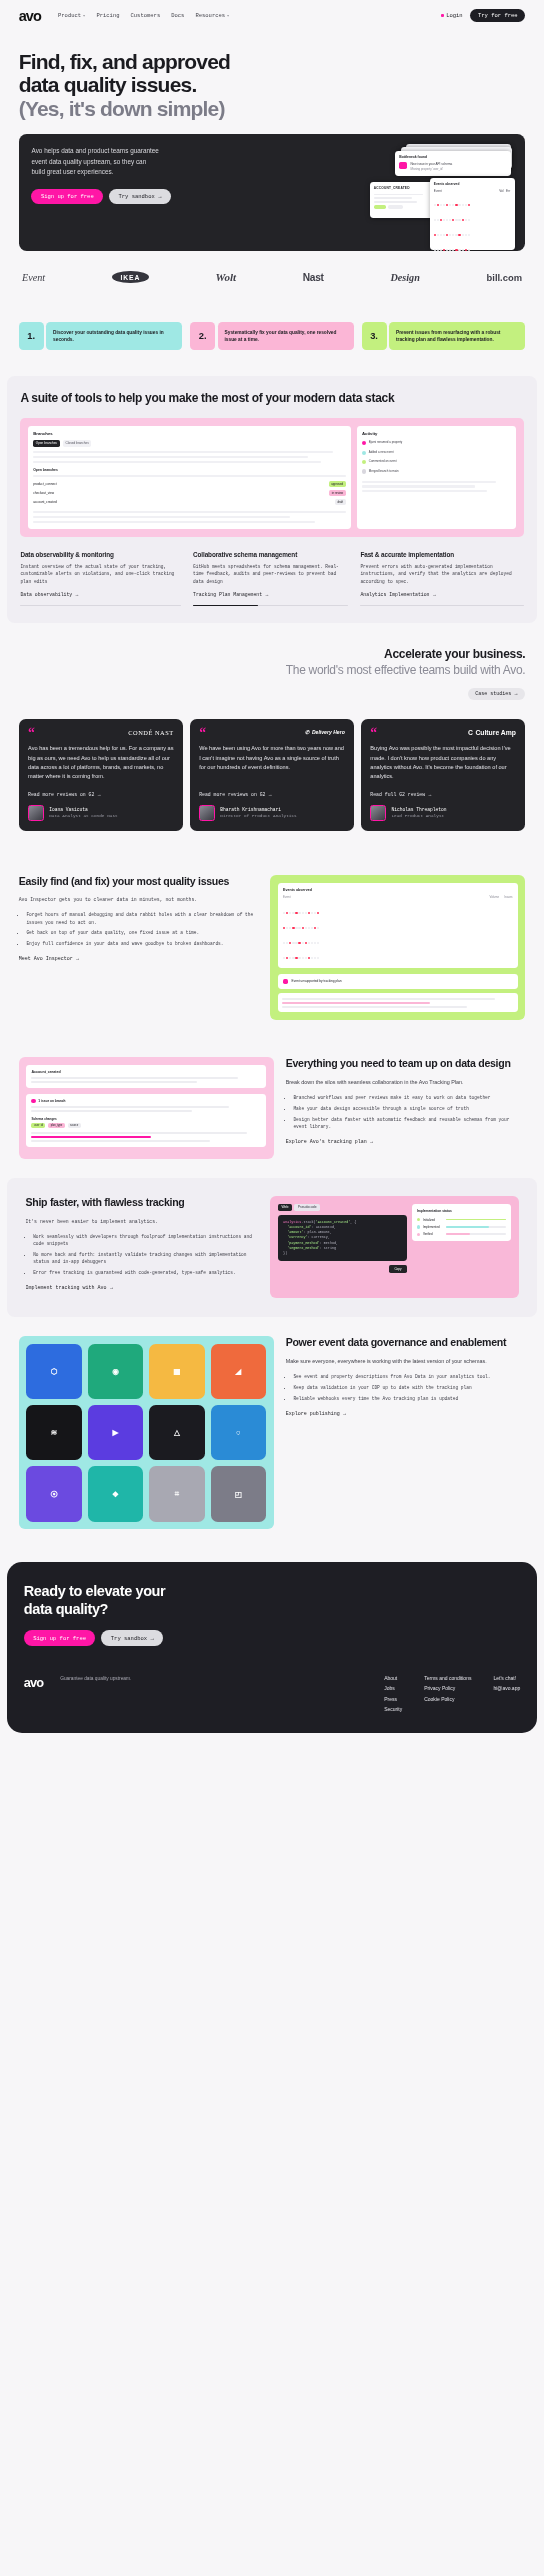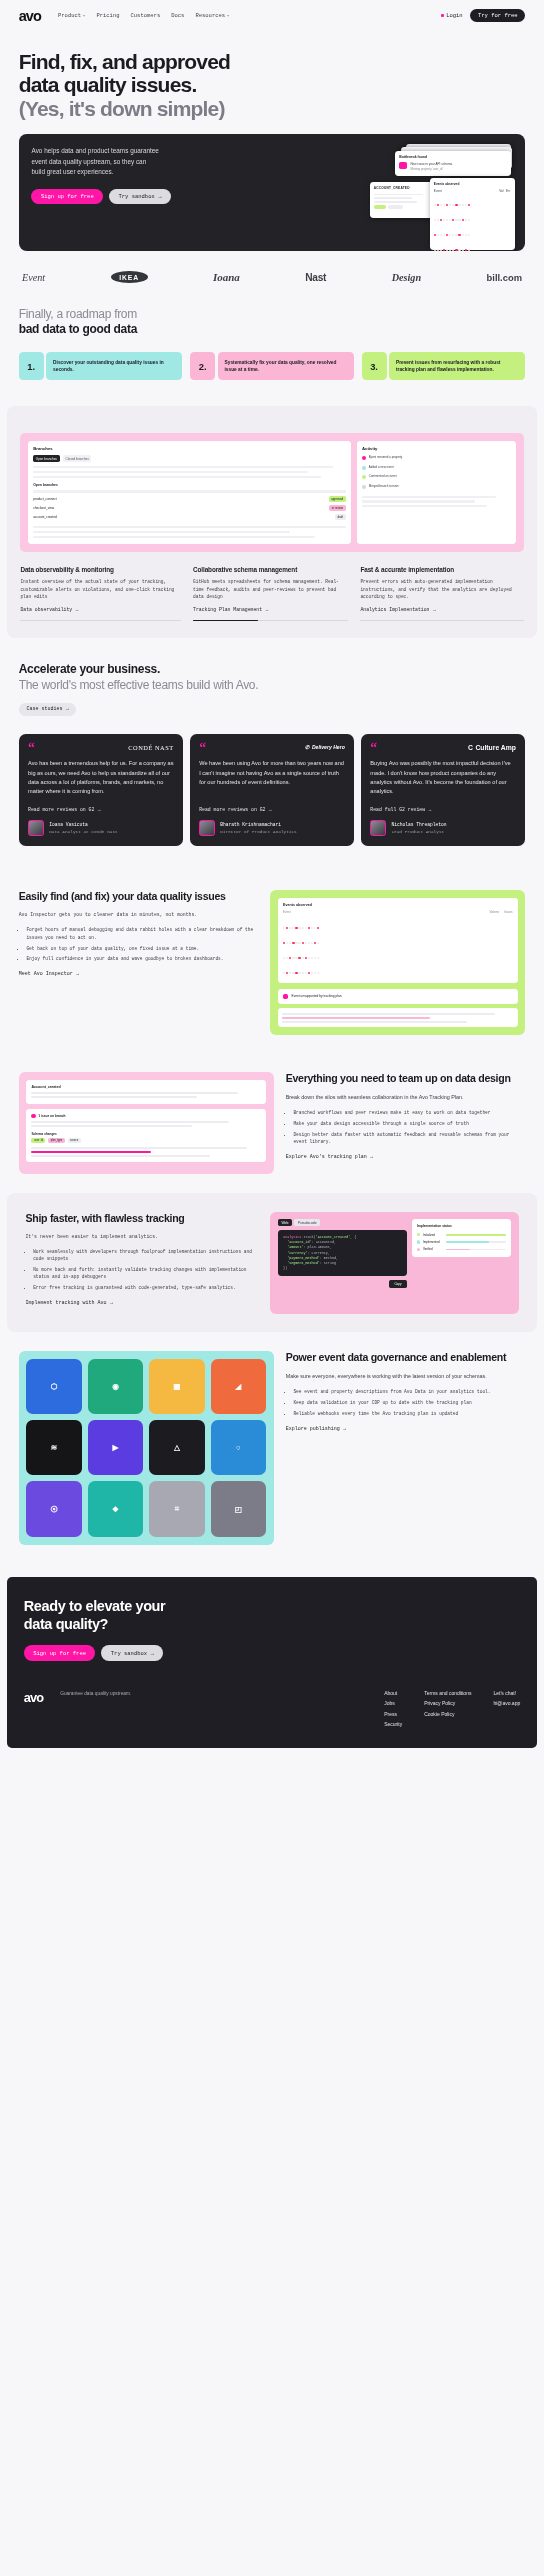--- a/index.html
+++ b/index.html
@@ -168,21 +168,21 @@
   }
   .col .link {
     font-family: "Liberation Mono", monospace;
     font-size: 4.8px; margin-top: 6px;
     display: flex; align-items: center; gap: 3.4px; cursor: pointer;
   }
   .progress { height: 1.4px; background: #d9d7de; border-radius: 1.7px; margin-top: 7.7px; position: relative; }
   .progress i { position: absolute; left: 0; top: 0; bottom: 0; background: #1b1b20; border-radius: 1.7px; }
 
   
-  .tsec { padding: 24px 18.7px 6.8px; }
+  .tsec { padding: 24px 18.7px 6.8px; text-align: right; }
   .tsec h2 { font-size: 12px; font-weight: 700; line-height: 1.3; letter-spacing: -0.3px; }
   .tsec h2 .dim { color: #8b8b96; font-weight: 400; }
   .pill-light {
     display: inline-flex; align-items: center; gap: 3.4px;
     background: #e7e6ea; border-radius: 17px;
     font-family: "Liberation Mono", monospace;
     font-size: 5px; padding: 3.4px 7.7px; margin-top: 9.4px; cursor: pointer;
   }
   .cards { display: flex; gap: 6.8px; padding: 12px 18.7px 25.5px; }
   .tcard {
@@ -253,21 +253,21 @@
   
   .icgrid { display: grid; grid-template-columns: repeat(4, 1fr); gap: 6px; }
   .ic {
     aspect-ratio: 1/1; border-radius: 6.8px;
     display: flex; align-items: center; justify-content: center;
     color: #fff; font-weight: 700; font-size: 7.7px;
   }
 
   
   .cta {
-    background: #1e1e24; border-radius: 5px;
+    background: #1e1e24; border-radius: 15px;
     margin: 13.6px 6.8px 0; padding: 20.4px 17px 17px; color: #fff;
   }
   .cta h2 { font-size: 14.5px; font-weight: 700; line-height: 1.25; letter-spacing: -0.4px; }
   .cta-btns { display: flex; gap: 6px; margin-top: 12px; }
   .cta-bottom { display: flex; gap: 17px; margin-top: 29px; }
   .cta-logo { font-size: 12.8px; font-weight: 700; letter-spacing: -0.9px; }
   .cta-tag { font-size: 4.8px; color: #a9a9b3; line-height: 1.6; max-width: 77px; }
   .fcols { margin-left: auto; display: flex; gap: 22px; }
   .fcol a {
     display: block; font-size: 5px; color: #e2e2e8;
@@ -366,31 +366,27 @@
         <br>
         
       </div>
     </div>
   </div>
 </div>
 
 <div class="logobar">
   <span class="brand brand-fender">Event</span>
   <span class="brand brand-ikea">IKEA</span>
-  <span class="brand brand-wolt">Ioana</span>
+  <span class="brand brand-wolt">Wolt</span>
   <span class="brand brand-boozt">Nast</span>
   <span class="brand brand-rappi">Design</span>
   <span class="brand brand-bill">bill.com</span>
 </div>
 
 <div class="section">
-  <div class="sec-title">
-    <span class="dim">Finally, a roadmap from</span><br>
-    <span>bad data to good data</span>
-  </div>
   <div class="roadmap">
     <div class="rm-item">
       <div class="rm-num c-cyan">1.</div>
       <div class="rm-body c-cyan">
         <p>Discover your outstanding data quality issues in seconds.</p>
       </div>
     </div>
     <div class="rm-item">
       <div class="rm-num c-pink">2.</div>
       <div class="rm-body c-pink">
@@ -400,20 +396,21 @@
     <div class="rm-item">
       <div class="rm-num c-green">3.</div>
       <div class="rm-body c-green">
         <p>Prevent issues from resurfacing with a robust tracking plan and flawless implementation.</p>
       </div>
     </div>
   </div>
 </div>
 
 <div class="panel">
+  <div class="sec-title">A suite of tools to help you make the most of your modern data stack</div>
 
   <div class="suite-mock">
     <div class="sm-card sm-left">
       <div class="sm-title">Branches</div>
       <div class="sm-tabs">
         <span class="sm-tab on">Open branches</span>
         <span class="sm-tab">Closed branches</span>
       </div>
       <div class="sm-line" style="width:96%"></div>
       <div class="sm-line" style="width:88%"></div>
@@ -568,21 +565,21 @@
       <div>
         <div class="pname">Nicholas Threapleton</div>
         <div class="prole">Lead Product Analyst</div>
       </div>
     </div>
   </div>
 </div>
 
 <div class="fblock">
   <div class="ftext">
-    <h3>Easily find (and fix) your data quality issues</h3>
+    <h3>Easily find (and fix) your most quality issues</h3>
     <p class="mono" style="font-size:4.8px">Avo Inspector gets you to cleaner data in minutes, not months.</p>
     <ul class="fbul">
       <li>Forget hours of manual debugging and data rabbit holes with a clear breakdown of the issues you need to act on.</li>
       <li>Get back on top of your data quality, one fixed issue at a time.</li>
       <li>Enjoy full confidence in your data and wave goodbye to broken dashboards.</li>
     </ul>
     <div class="flink">
       <span>Meet Avo Inspector</span>
       <span>→</span>
     </div>

